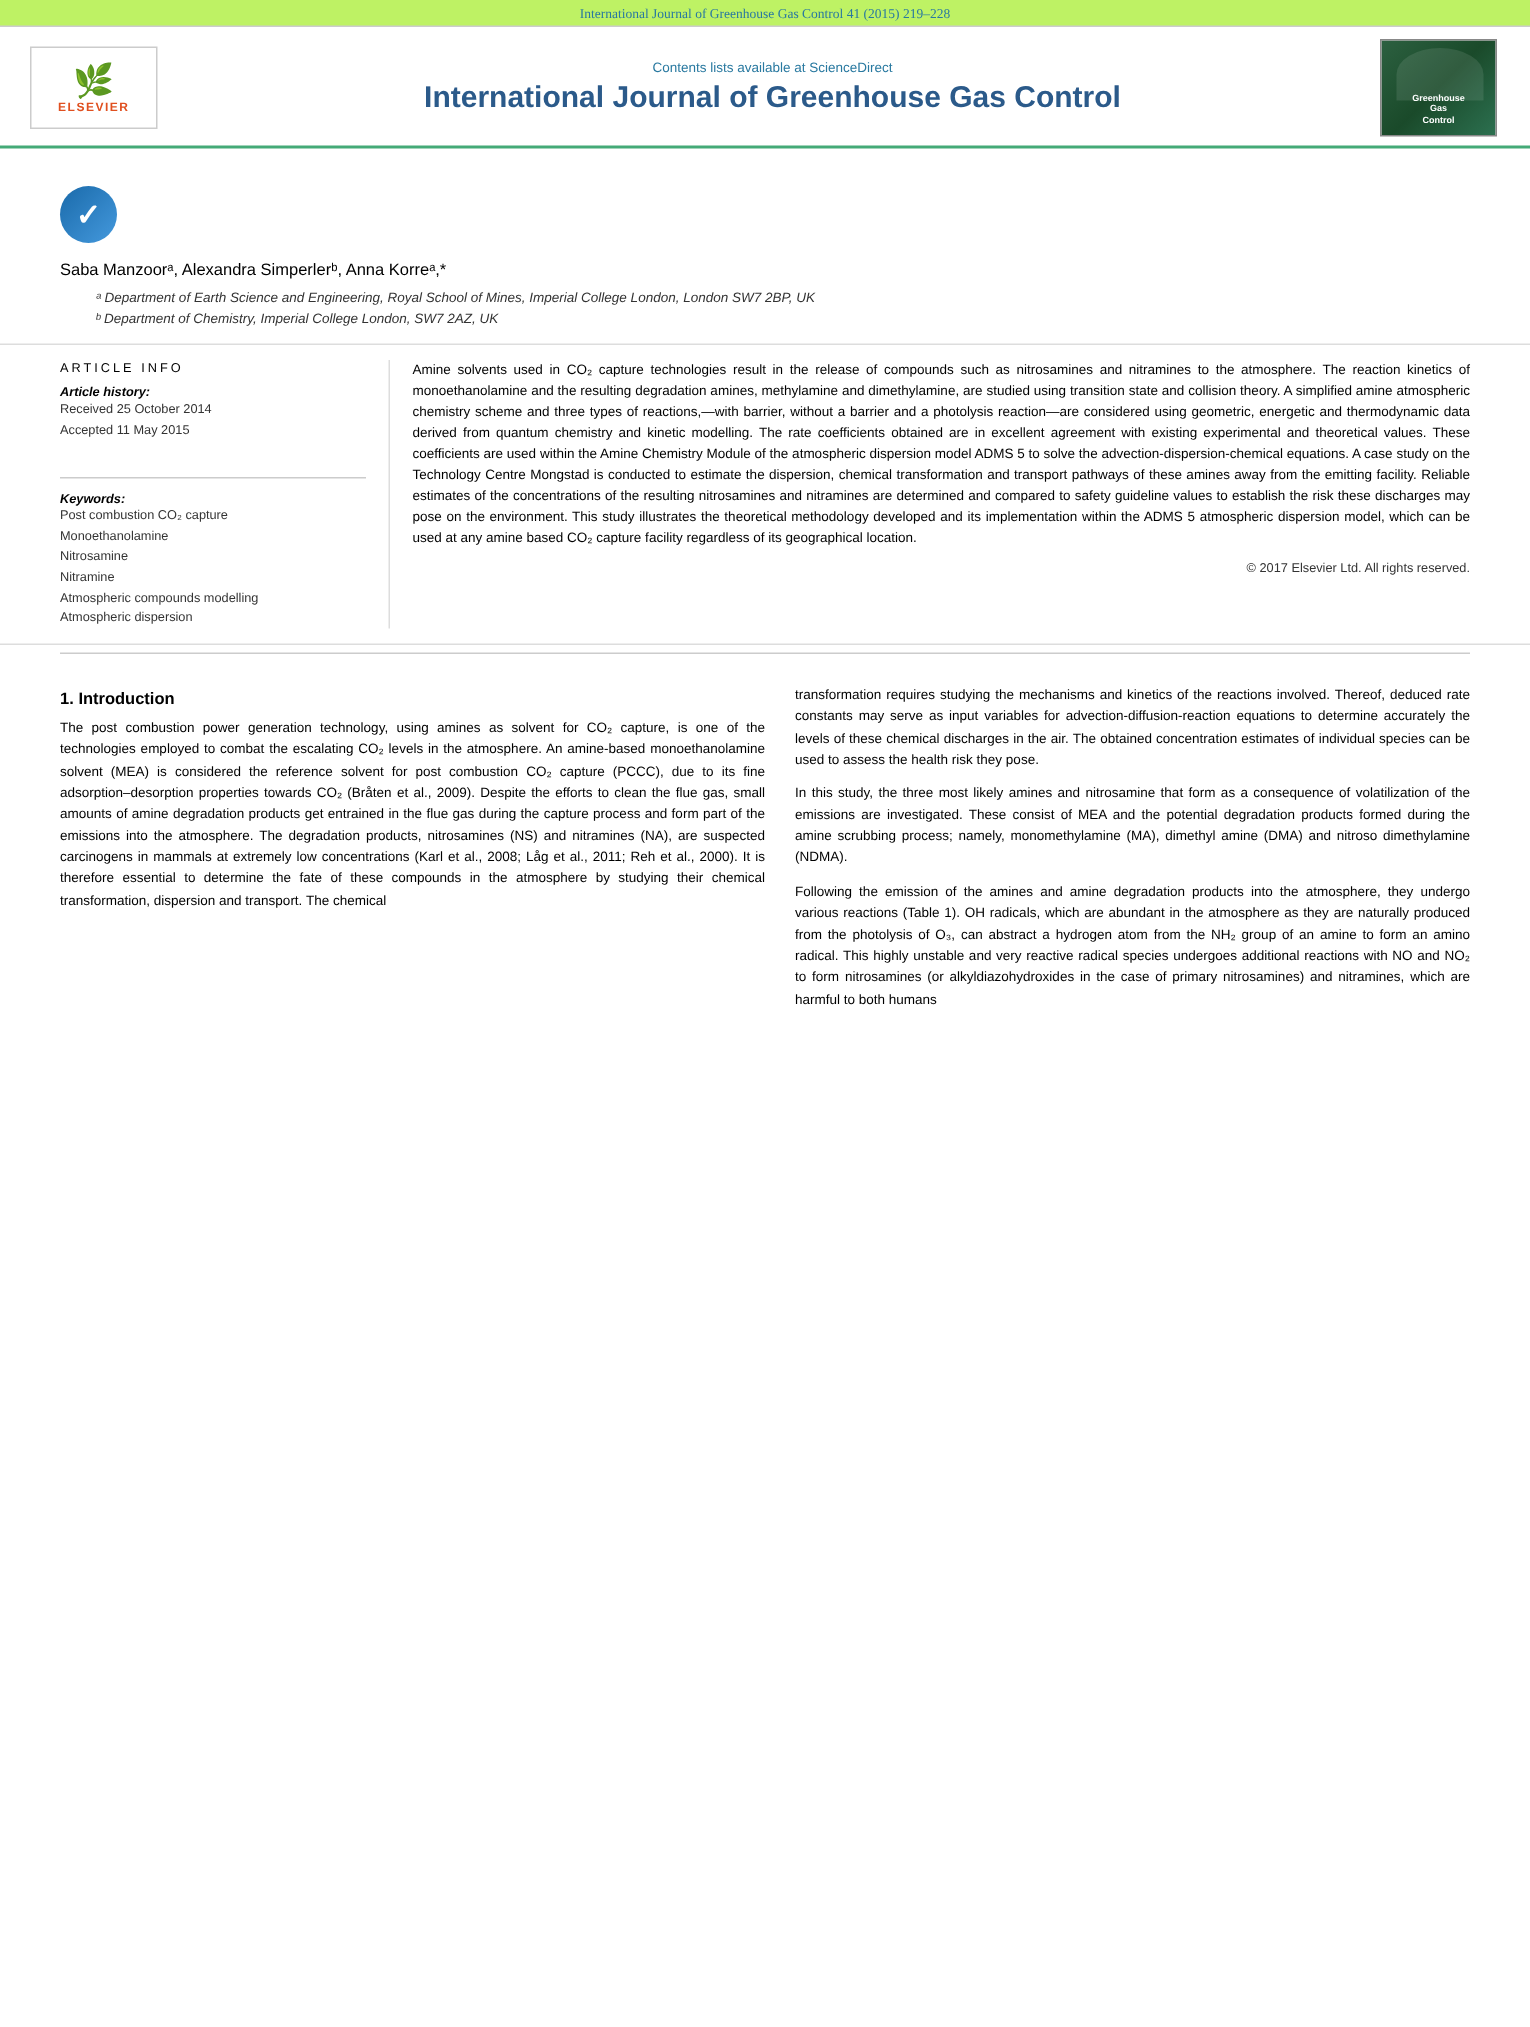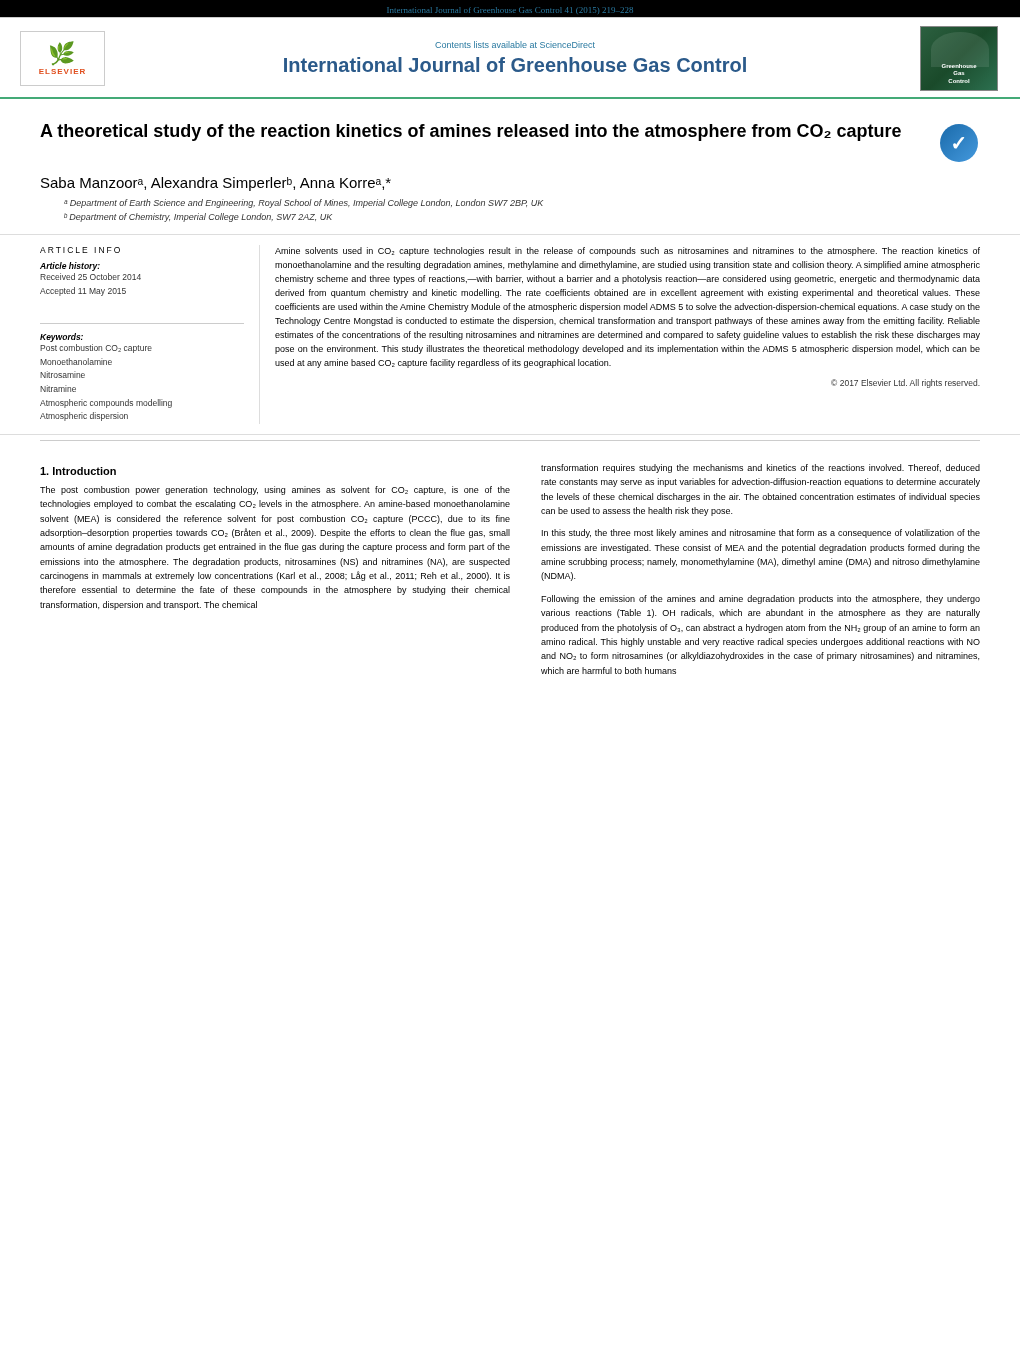--- a/index.html
+++ b/index.html
@@ -13,21 +13,21 @@
     }
 
     .page-wrapper {
       width: 1020px;
       background: #fff;
       padding: 0;
     }
 
     
     .top-banner {
-      background: #000000;
+      background: #bef264;
       border-bottom: 1px solid #ccc;
       padding: 4px 0 2px 0;
       text-align: center;
     }
     .top-banner .journal-ref {
       font-size: 9px;
       color: #2979a0;
       text-decoration: none;
     }
 
@@ -155,21 +155,21 @@
       display: flex;
       align-items: center;
       justify-content: center;
       color: #fff;
       font-size: 20px;
       font-weight: bold;
       font-family: Arial, sans-serif;
     }
     .authors {
       margin-top: 10px;
-      font-size: 15px;
+      font-size: 11px;
       color: #000;
       font-family: Arial, sans-serif;
     }
     .affiliations {
       margin-top: 6px;
       font-size: 9px;
       font-style: italic;
       color: #333;
       line-height: 1.5;
       font-family: Arial, sans-serif;
@@ -237,21 +237,21 @@
       color: #333;
       text-align: right;
       margin-top: 8px;
       font-family: Arial, sans-serif;
     }
 
     
     .article-body {
       padding: 15px 40px;
       display: flex;
-      gap: 31px;
+      gap: 20px;
     }
     .body-col-left {
       width: 470px;
       flex-shrink: 0;
     }
     .body-col-right {
       flex: 1;
     }
     .section-title {
       font-size: 11px;
@@ -325,21 +325,20 @@
     </div>
     <div class="header-right">
       <div class="journal-cover">
         <div class="journal-cover-text">Greenhouse<br>Gas<br>Control</div>
       </div>
     </div>
   </div>
 
   <div class="article-header">
     <div class="article-title-row">
-      <div class="article-title">A theoretical study of the reaction kinetics of amines released into the atmosphere from CO₂ capture</div>
       <div class="crossmark-badge">
         <div class="crossmark-circle">✓</div>
       </div>
     </div>
     <div class="authors">Saba Manzoorᵃ, Alexandra Simperlerᵇ, Anna Korreᵃ,*</div>
     <div class="affiliations">
       <div>ᵃ Department of Earth Science and Engineering, Royal School of Mines, Imperial College London, London SW7 2BP, UK</div>
       <div>ᵇ Department of Chemistry, Imperial College London, SW7 2AZ, UK</div>
     </div>
   </div>

